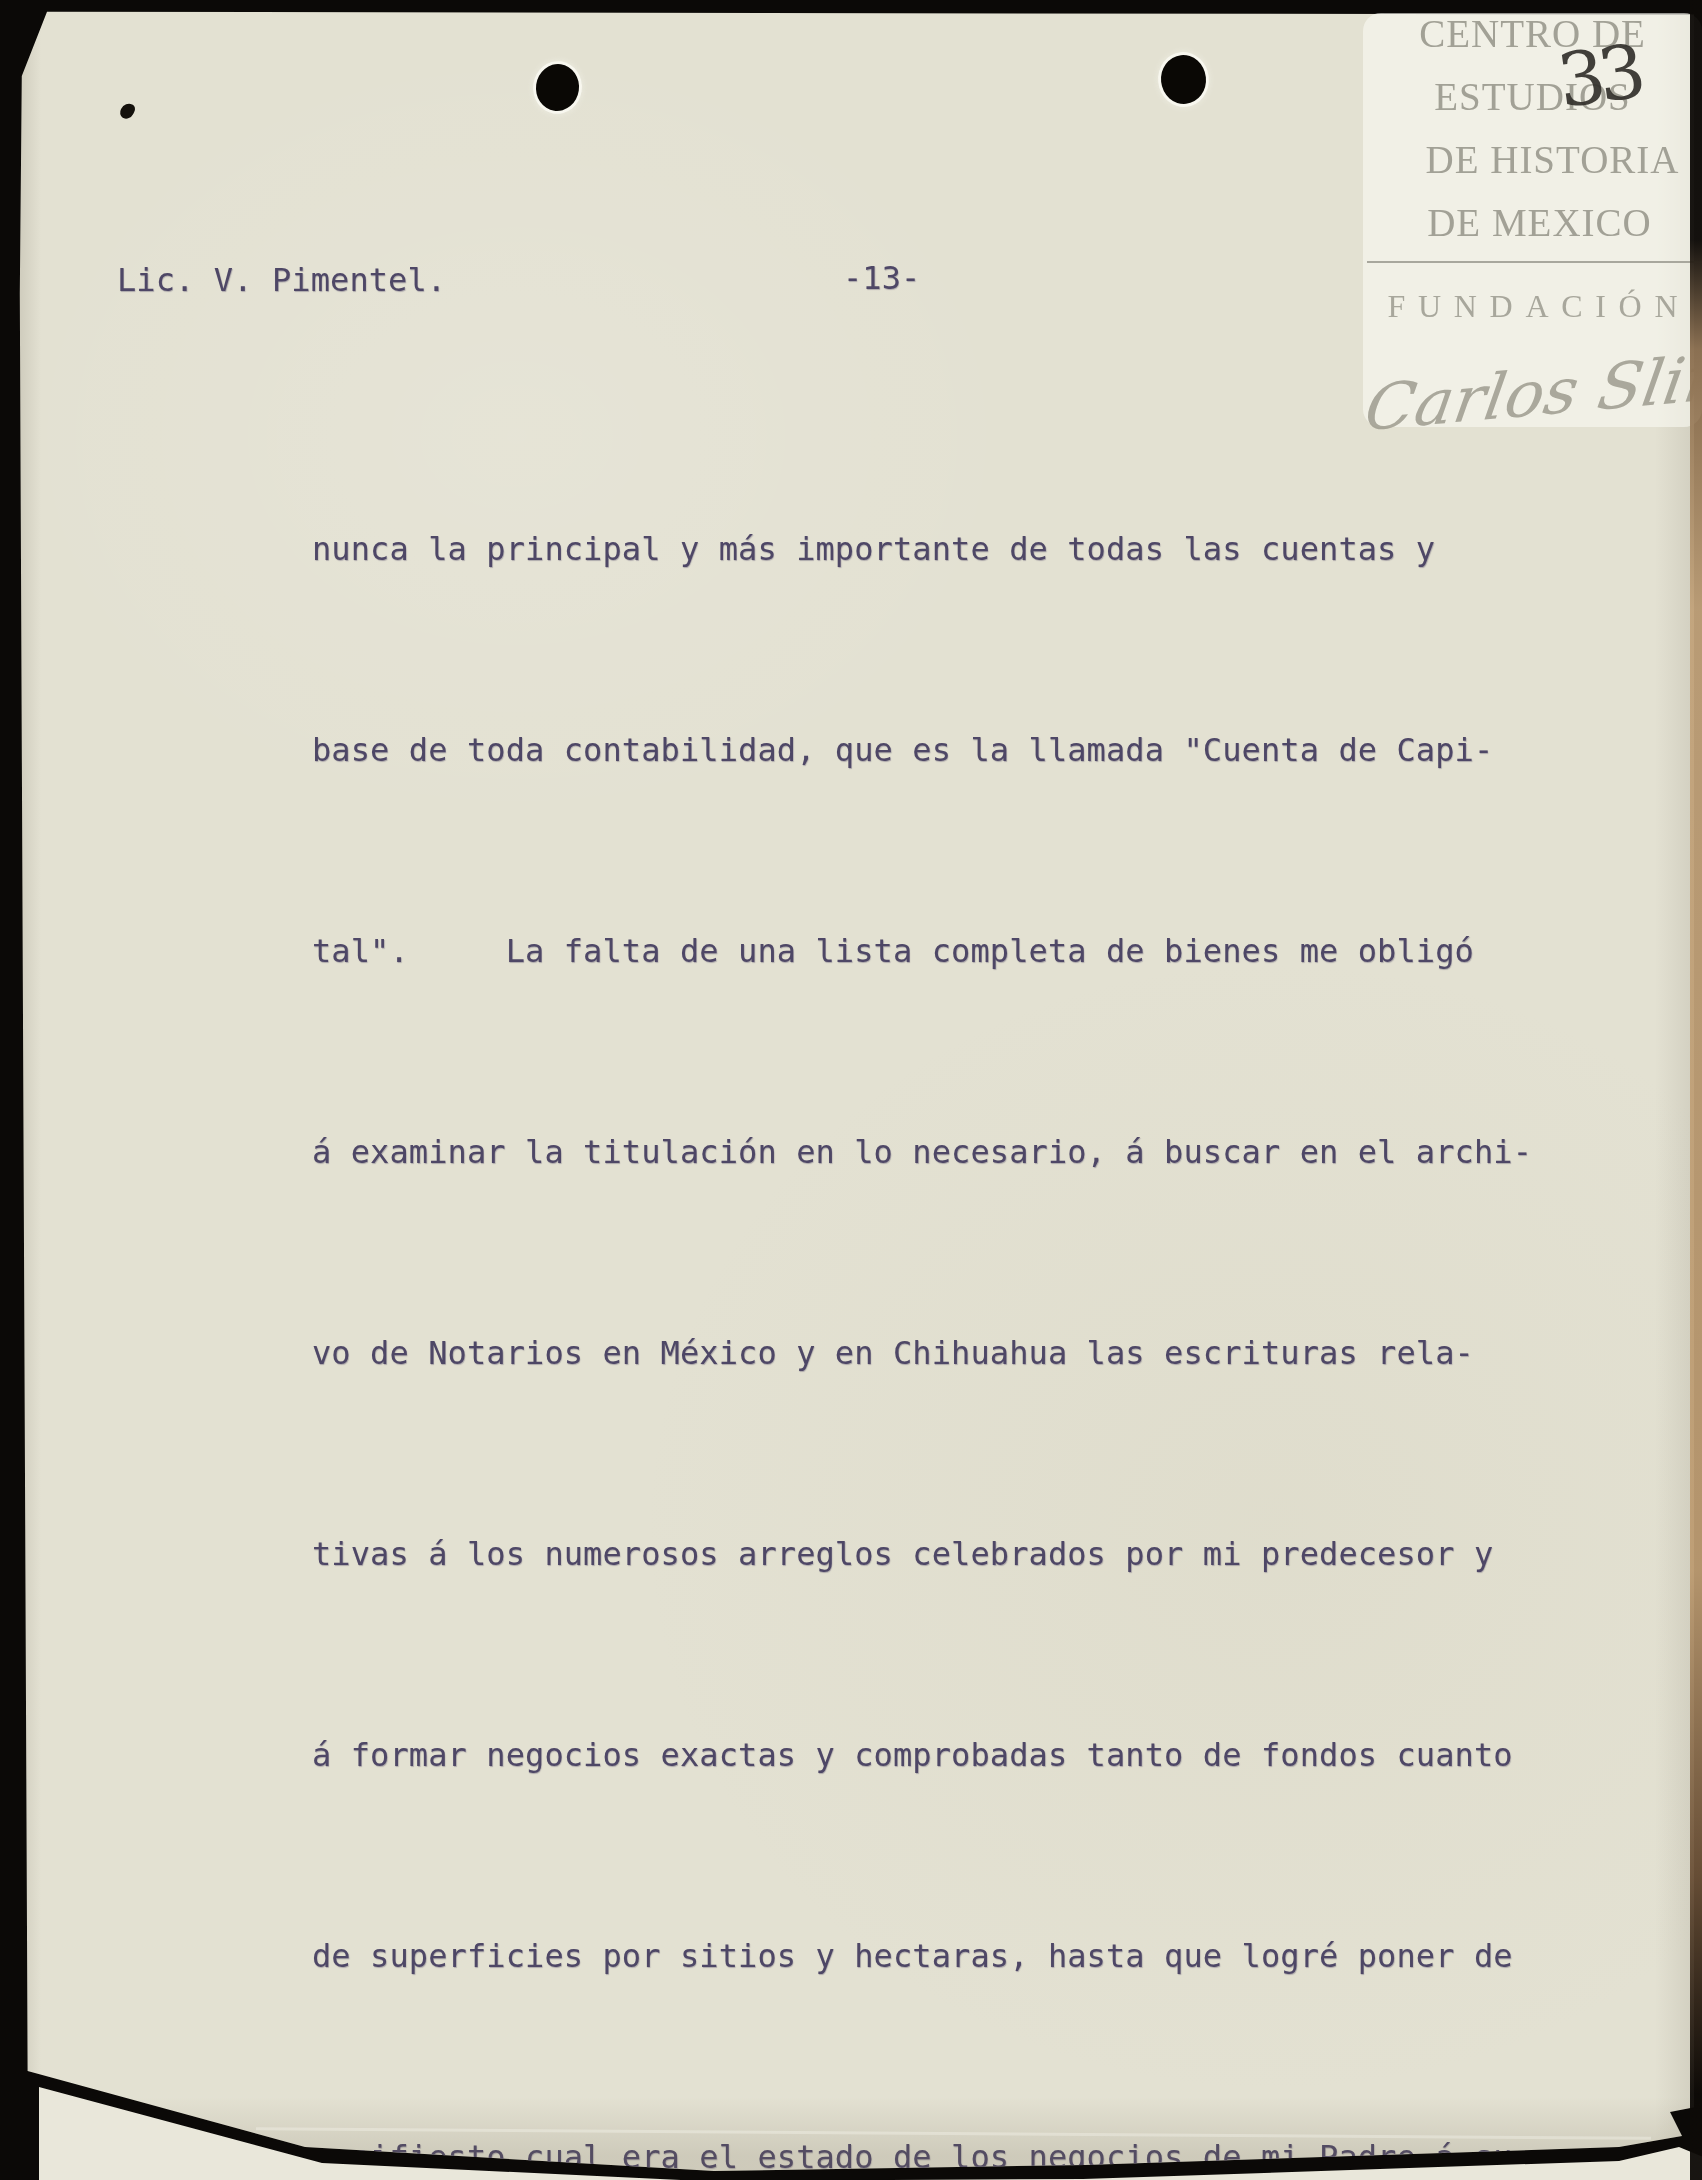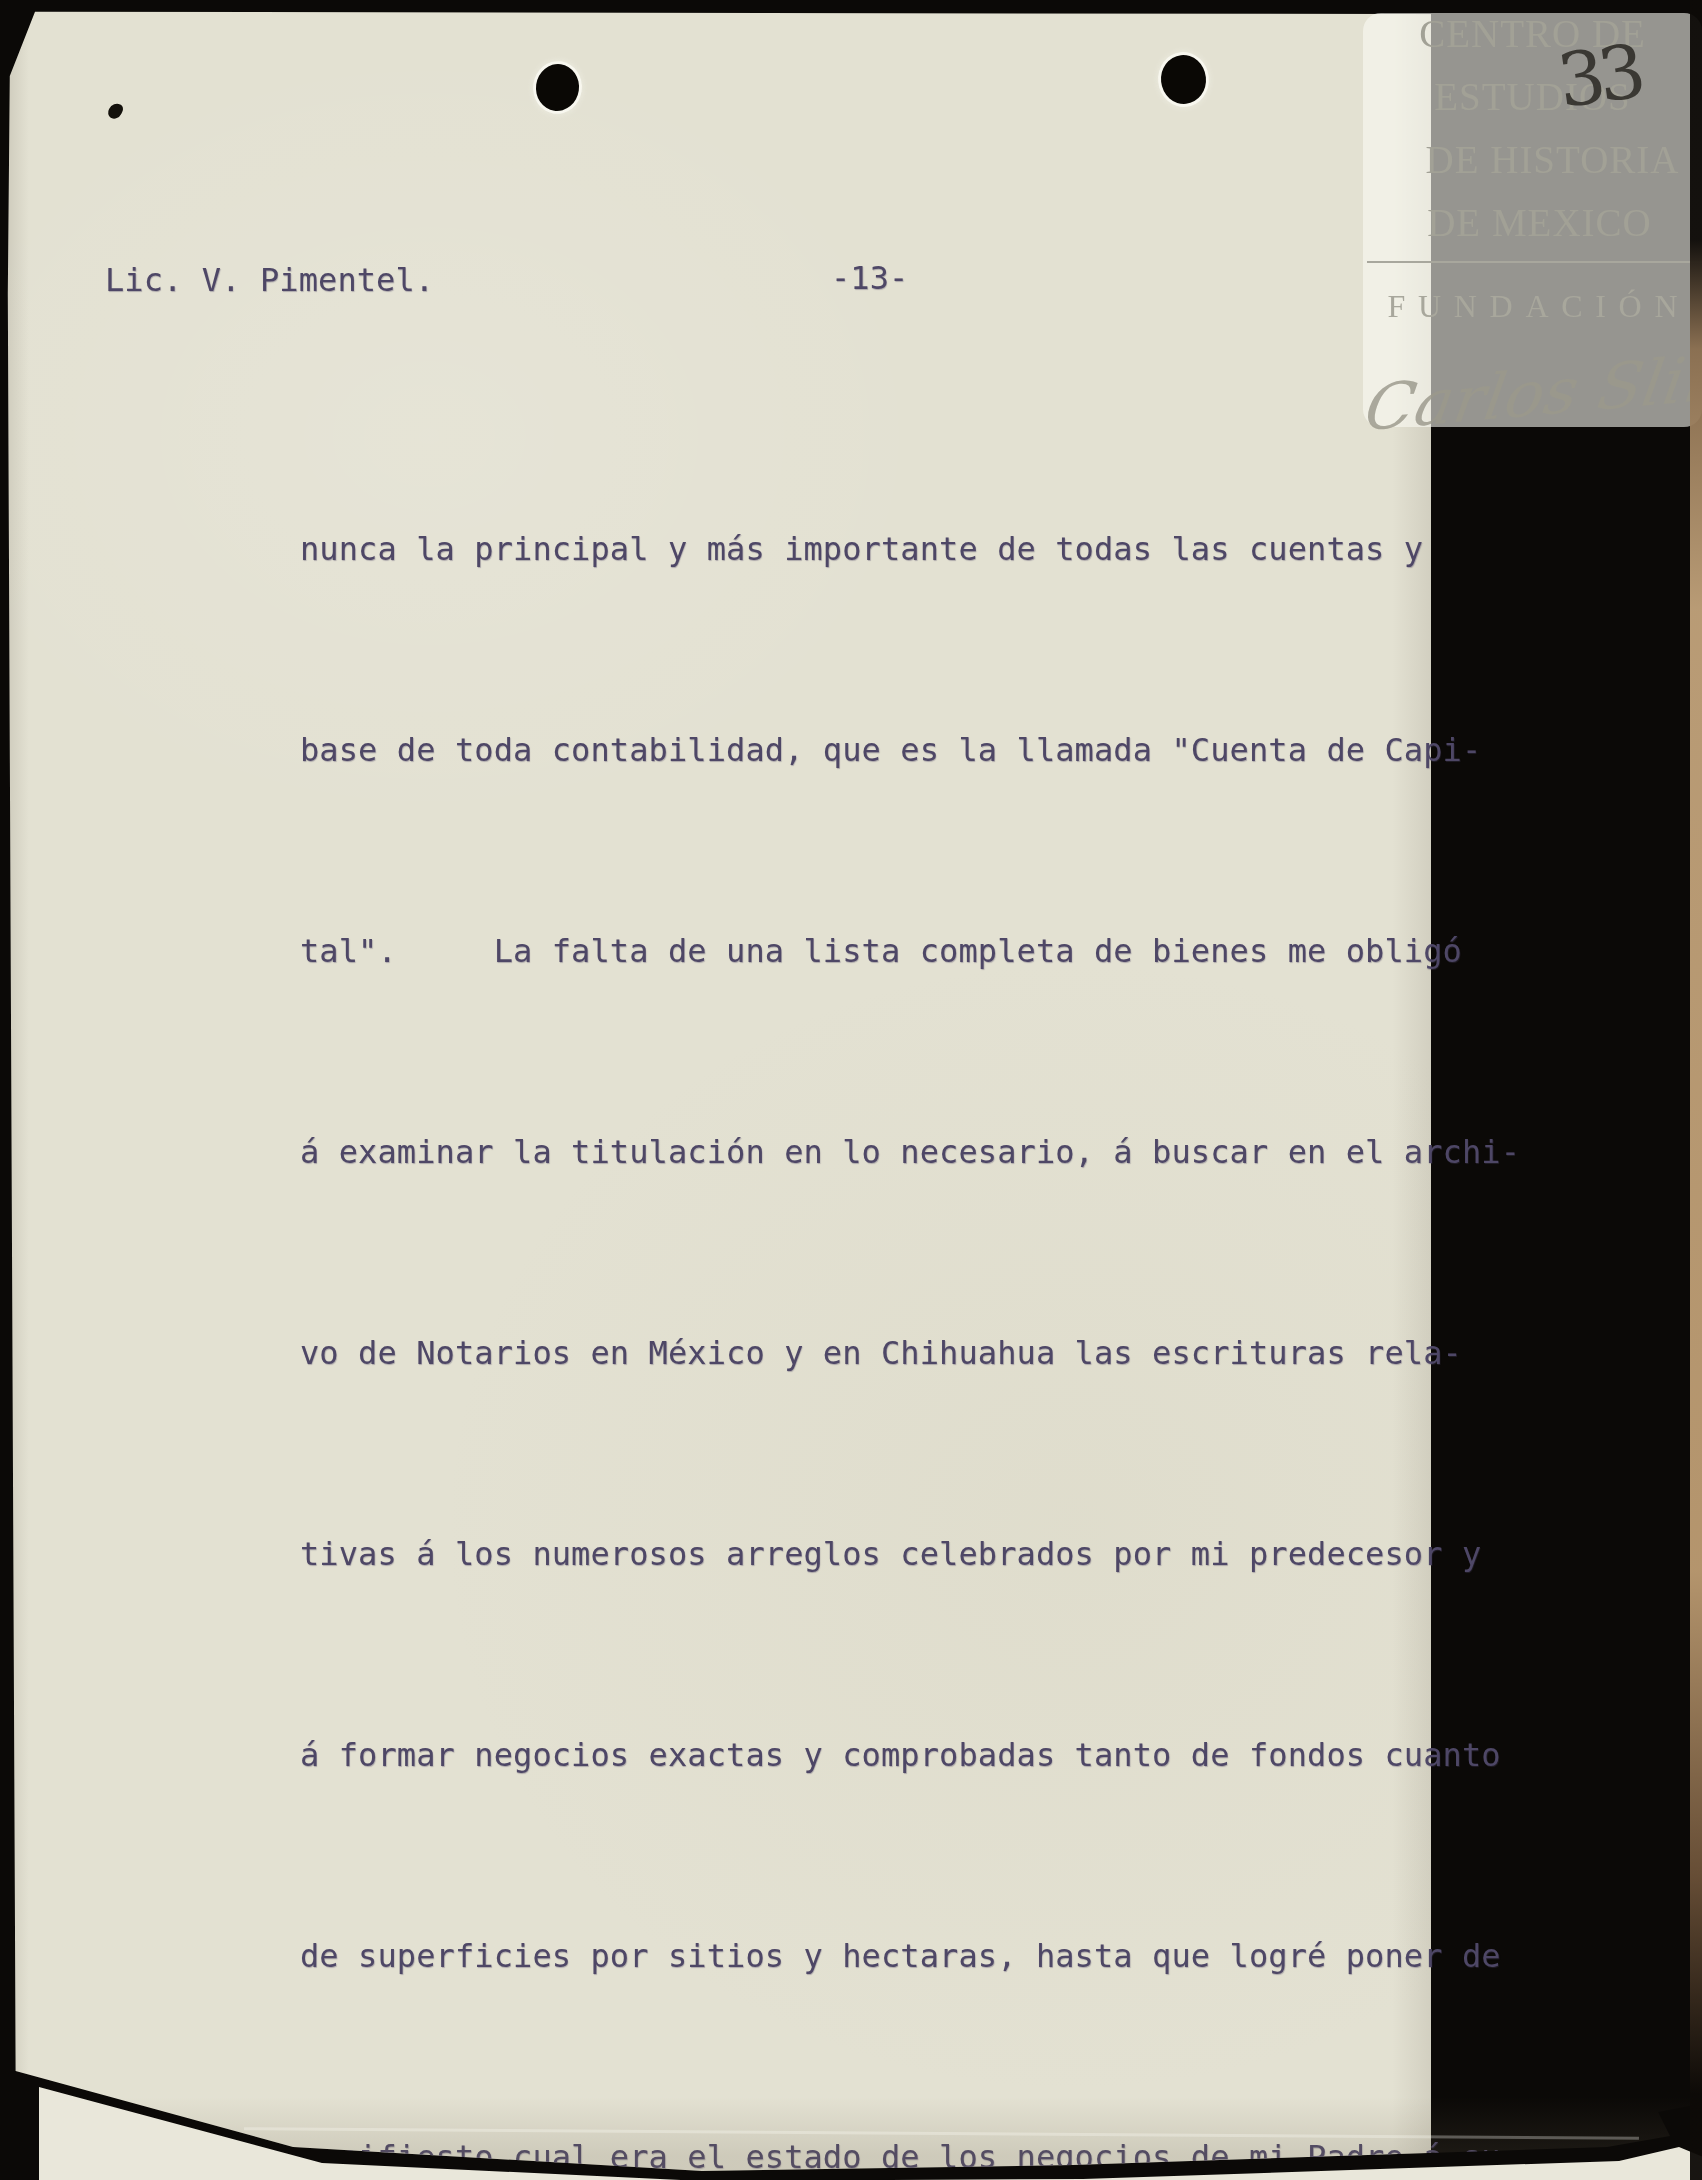--- a/index.html
+++ b/index.html
@@ -9,21 +9,21 @@
     font-family:"DejaVu Sans Mono",monospace;
   }
   
   .under-sheet{
     position:absolute;left:0;top:0;width:1703px;height:2181px;
     background:#e9e7da;
     clip-path:polygon(39px 2087px,322px 2163px,702px 2181px,1083px 2179px,1619px 2161px,1679px 2147px,1703px 2157px,1703px 2181px,39px 2181px);
   }
   
   .paper{
-    position:absolute;left:0;top:0;width:1431px;height:2181px;
+    position:absolute;left:12px;top:0;width:1682px;height:2181px;
     background:
       radial-gradient(878px 683px at 30% 20%, rgba(255,255,255,.10), transparent 60%),
       radial-gradient(975px 878px at 75% 70%, rgba(195,190,165,.12), transparent 65%),
       linear-gradient(90deg, rgba(60,50,35,.16), rgba(60,50,35,0) 29px),
       linear-gradient(270deg, rgba(60,50,35,.10), rgba(60,50,35,0) 39px),
       #e3e1d2;
     clip-path:polygon(35px 11.7px,1690px 14.6px,1698px 88px,1694px 2105px,1658px 2112px,1670px 2136px,1607px 2147px,1073px 2165px,702px 2171px,293px 2147px,15.6px 2071px,7.8px 293px,9.8px 76px);
   }
   .bottom-shade{
     position:absolute;left:0;top:2097px;width:1703px;height:84px;

